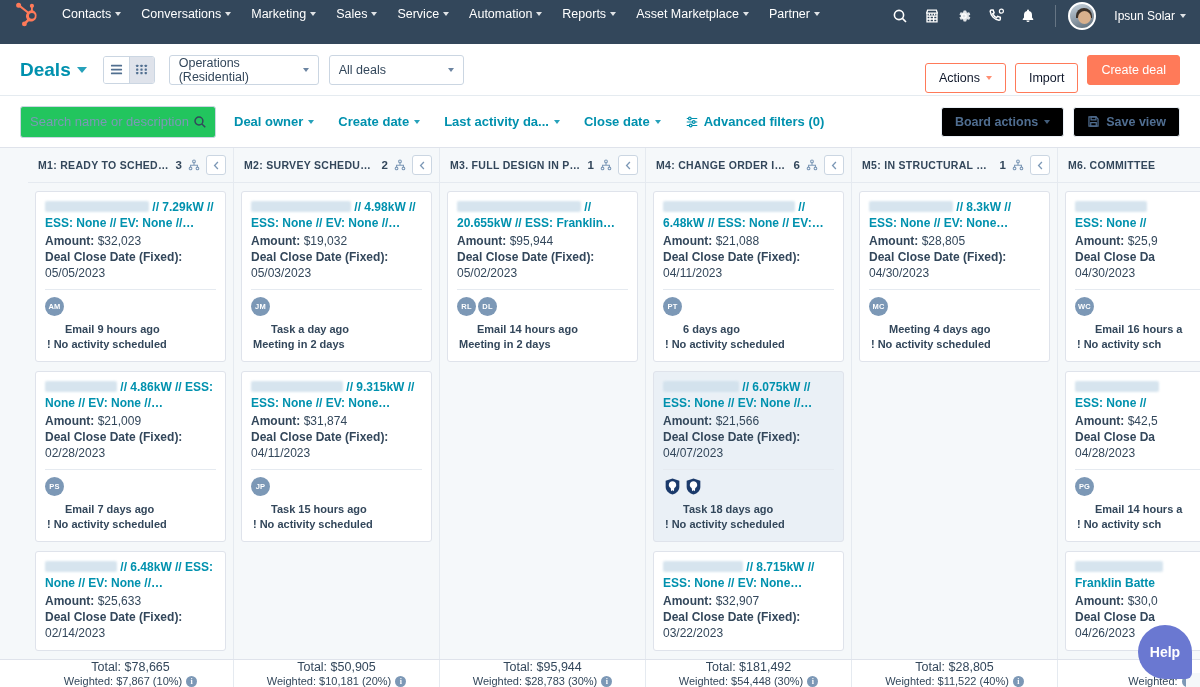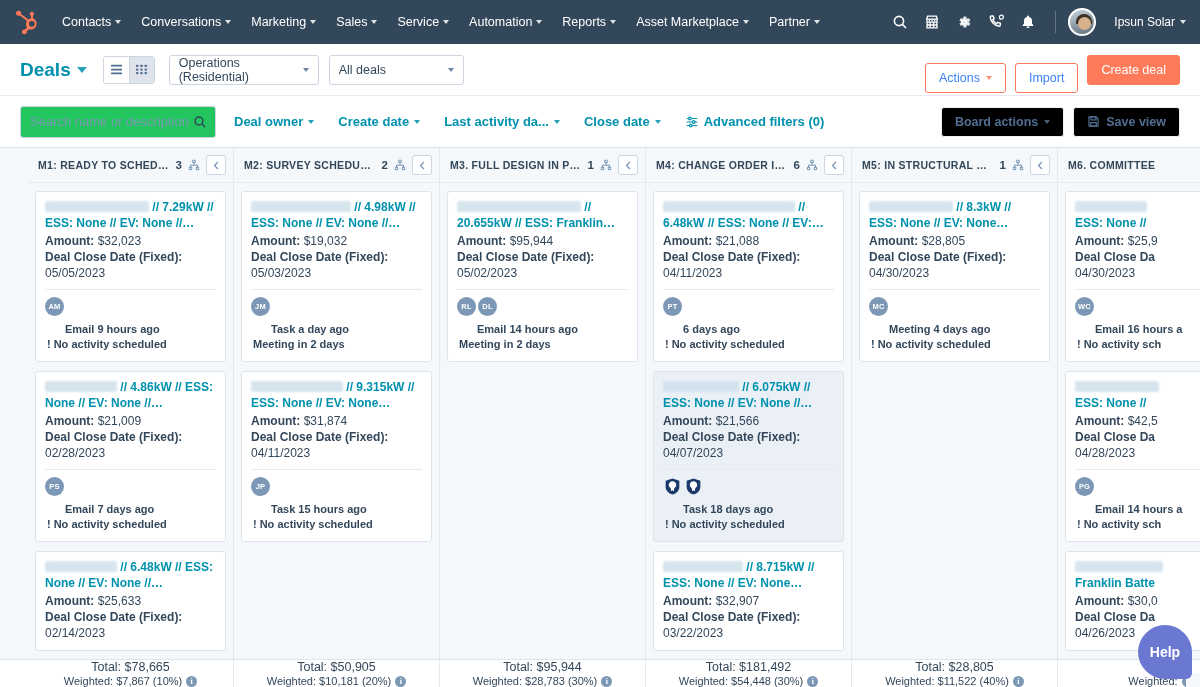--- a/index.html
+++ b/index.html
@@ -6,21 +6,21 @@
   html, body {
     width: 1200px; height: 687px;
     font-family: "Liberation Sans", sans-serif;
     background: #f5f8fa;
     overflow: hidden;
     -webkit-font-smoothing: antialiased;
   }
 
   
   .topnav {
-    height: 44px; background: #33475b; display: flex; align-items: center;
+    height: 44px; background: #33475b; display: flex; align-items: flex-start;
     padding: 1px 14px; color: #fff; position: relative;
   }
   .hs-logo { width: 26px; height: 26px; margin-right: 12px; flex: 0 0 auto; }
   .nav-items { display: flex; align-items: center; gap: 0; }
   .nav-item {
     display: flex; align-items: center; gap: 4px;
     font-size: 12.5px; color: #fff; padding: 6px 10px; white-space: nowrap;
     cursor: pointer; border-radius: 3px; font-weight: 400;
   }
   .caret { width: 0; height: 0; border-left: 3.5px solid transparent; border-right: 3.5px solid transparent; border-top: 4px solid currentColor; opacity: .85; display:inline-block; }
@@ -63,21 +63,21 @@
     display: flex; align-items: center; justify-content: space-between;
     padding: 0 9px; font-size: 12.5px; color: #33475b; cursor: pointer; margin-right: 10px;
   }
   .hs-select .caret { border-top-color: #516f90; }
   .header-actions { margin-left: auto; display: flex; align-items: center; gap: 9px; }
   .btn {
     height: 30px; padding: 0 13px; border-radius: 3px; font-size: 12.5px;
     display: inline-flex; align-items: center; gap: 6px; cursor: pointer; white-space: nowrap;
     border: 1px solid transparent; font-weight: 400;
   }
-  .btn-outline-orange { border-color: #ff7a59; color: #3b82f6; background: #fff; margin-top: 16px; }
+  .btn-outline-orange { border-color: #ff7a59; color: #0f172a; background: #fff; margin-top: 16px; }
   .btn-solid-orange { background: #ff7a59; color: #fff; border-color: #ff7a59; }
   .btn-outline-orange .caret { border-top-color: #ff7a59; }
 
   
   .filter-bar {
     height: 52px; background: #fff; display: flex; align-items: center;
     padding: 0 20px; border-bottom: 1px solid #dfe3eb;
   }
   .search-box {
     position: relative; width: 196px; height: 32px; margin-right: 18px;

